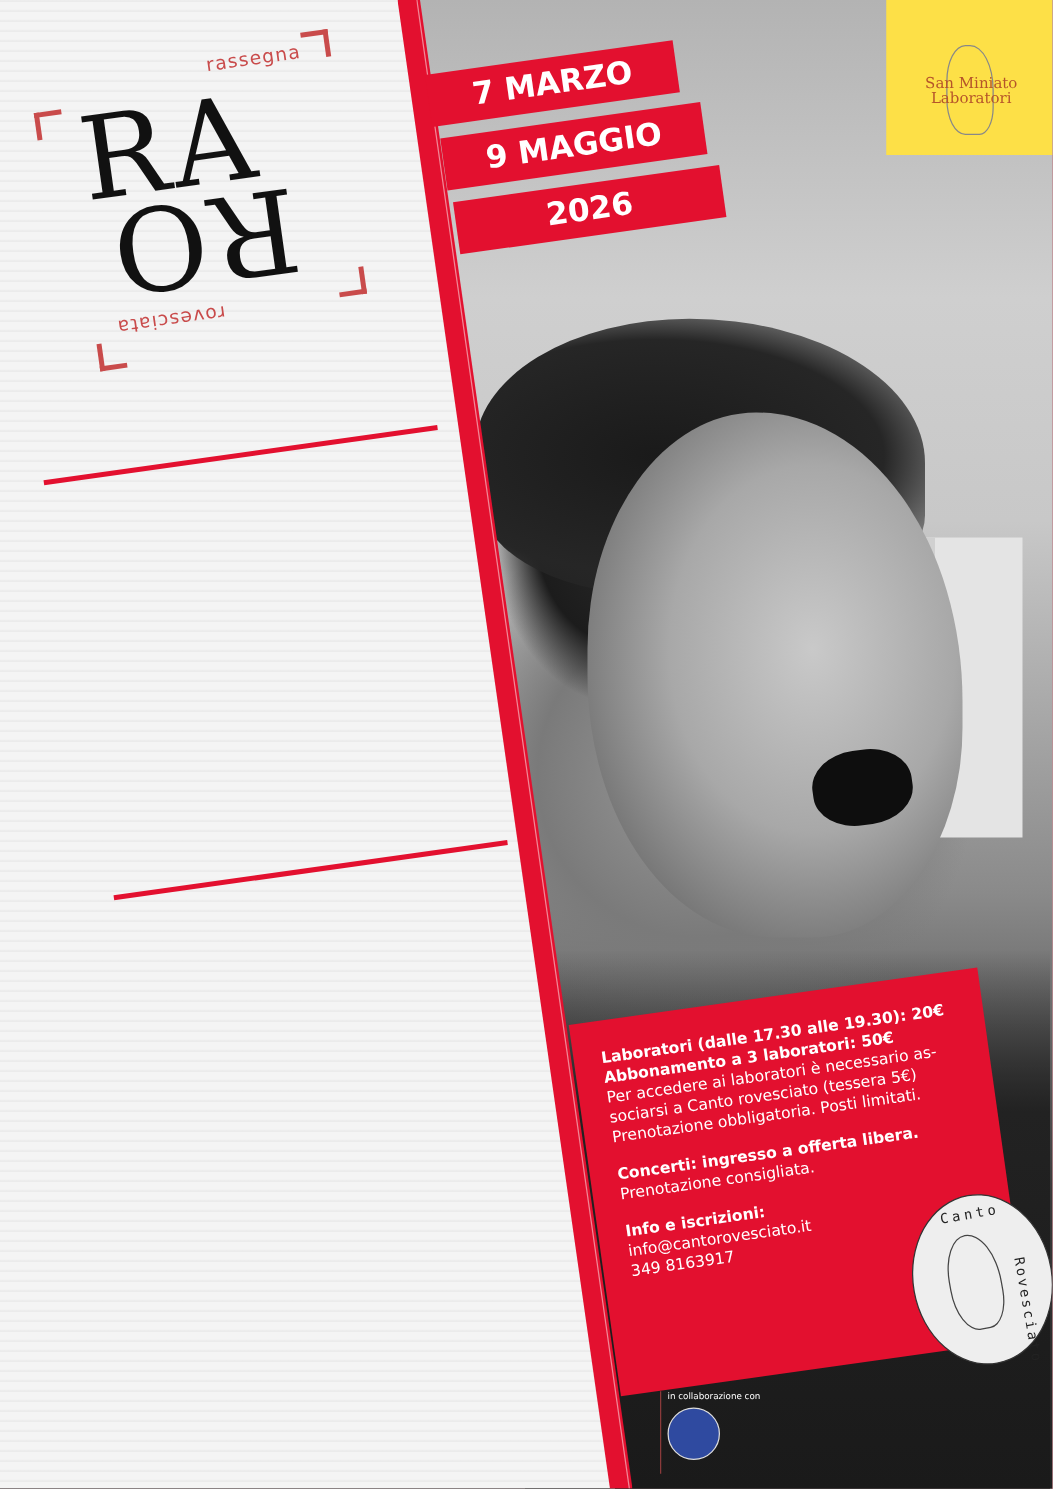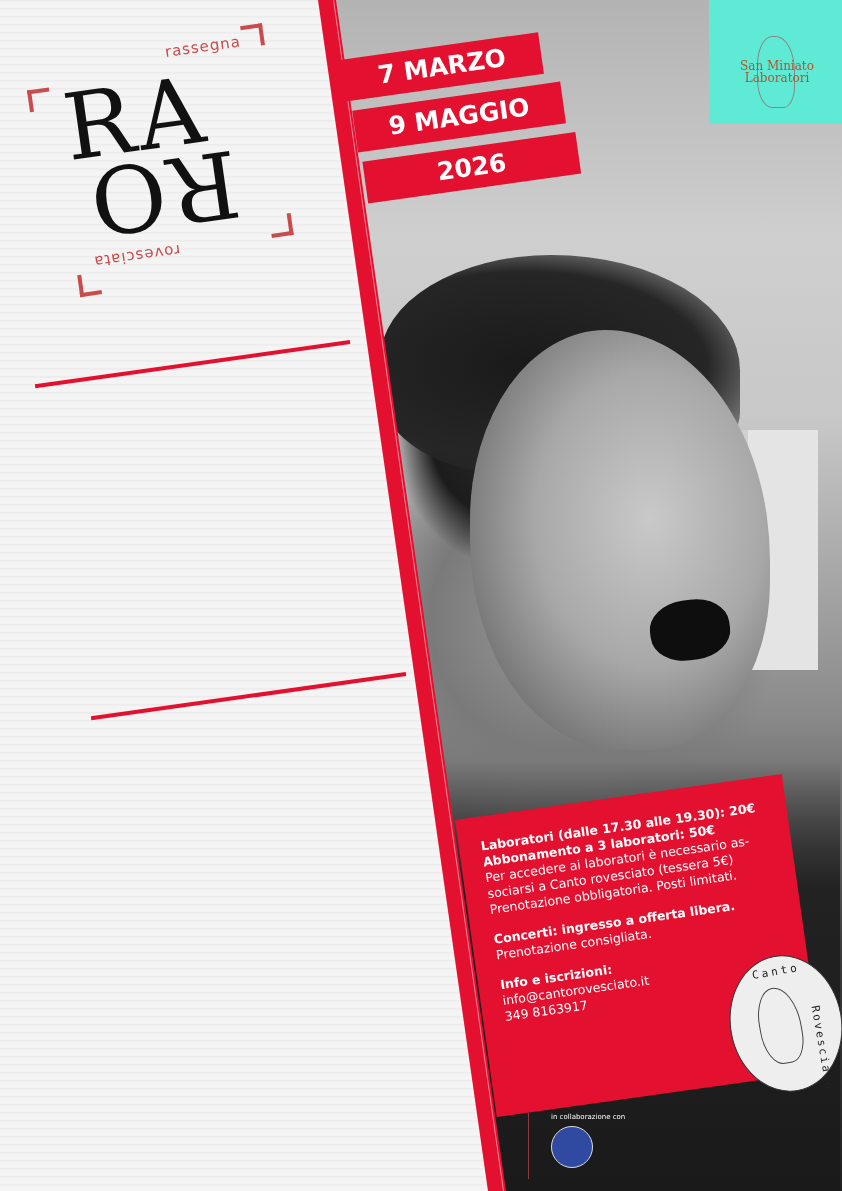--- a/index.html
+++ b/index.html
@@ -43,40 +43,40 @@
   .ro { position:absolute; left:62px; top:115px; font-family:"DejaVu Serif", serif; font-size:92px; color:#111; letter-spacing:4px; line-height:1; transform:rotate(180deg); }
 
   
   .dates { position:absolute; left:340px; top:60px; transform:rotate(-8deg); transform-origin:0 0; }
   .date-bar { background:#e3102f; color:#fff; font-weight:bold; font-size:25px; text-align:center; margin-bottom:10px; height:42px; line-height:42px; }
   .db1 { width:200px; margin-left:0; }
   .db2 { width:210px; margin-left:5px; }
   .db3 { width:215px; margin-left:8px; }
 
   
-  .brand { position:absolute; left:709px; top:0; width:133px; height:124px; background:#5eead4; }
+  .brand { position:absolute; left:709px; top:0; width:133px; height:124px; background:#fde047; }
   .brand-text { position:absolute; left:8px; top:60px; width:120px; text-align:center; font-family:"DejaVu Serif", serif; font-size:12px; line-height:12px; color:#b5542a; }
   .brand-figure { position:absolute; left:48px; top:36px; width:36px; height:70px; border:1.5px solid #888; border-radius:40% 50% 30% 40%; }
 
   
   .program { position:absolute; left:0; top:0; }
   .sep { position:absolute; height:4px; background:#e3102f; transform:rotate(-8deg); transform-origin:100% 50%; }
 
   
   .info { position:absolute; left:455px; top:820px; width:330px; height:300px; background:#e3102f; transform:rotate(-8deg); transform-origin:0 0; }
   .info-in { position:absolute; left:22px; top:22px; width:300px; color:#fff; font-size:12.5px; line-height:16px; }
   .info-in b { font-weight:bold; }
   .gap { height:14px; }
 
   .canto { position:absolute; left:730px; top:955px; width:110px; height:135px; border-radius:50%; background:#eee; border:1px solid #333; transform:rotate(-10deg); }
   .canto-t1 { position:absolute; left:30px; top:8px; font-size:11px; color:#222; letter-spacing:3px; font-family:"DejaVu Sans Mono", monospace; }
   .canto-t2 { position:absolute; left:80px; top:55px; font-size:11px; color:#222; letter-spacing:2px; font-family:"DejaVu Sans Mono", monospace; writing-mode:vertical-rl; }
   .canto-fig { position:absolute; left:28px; top:30px; width:40px; height:75px; border:1px solid #444; border-radius:50% 60% 40% 50%; }
 
-  .collab { position:absolute; left:528px; top:1113px; border-left:1px solid #8a3a3a; padding-left:22px; height:66px; }
+  .collab { position:absolute; left:528px; top:1113px; border-left:1px solid #8a3a3a; padding-left:5px; height:66px; }
   .collab-lbl { font-size:7px; color:#fff; }
   .collab-logo { width:40px; height:40px; border-radius:50%; background:#2f4aa0; margin-top:5px; border:1px solid #ddd; }
 </style>
 </head>
 <body>
 
 <div class="photo"></div>
 <div class="photo-hair"></div>
 <div class="photo-window"></div>
 <div class="photo-face"></div>

